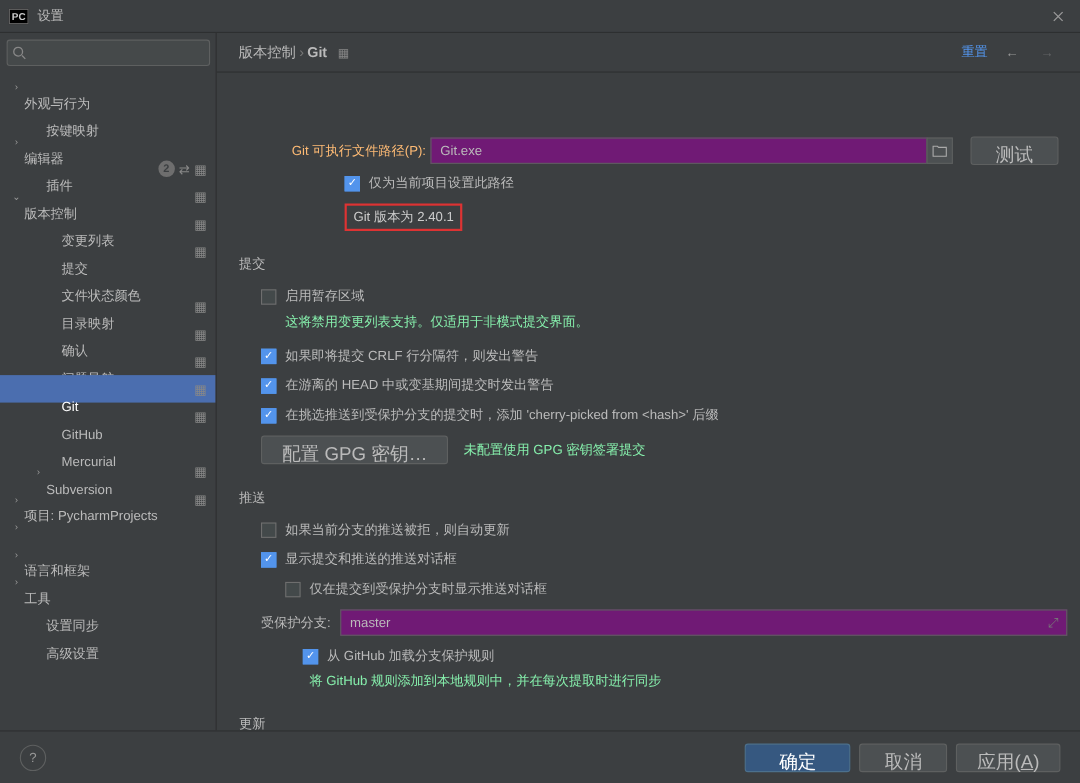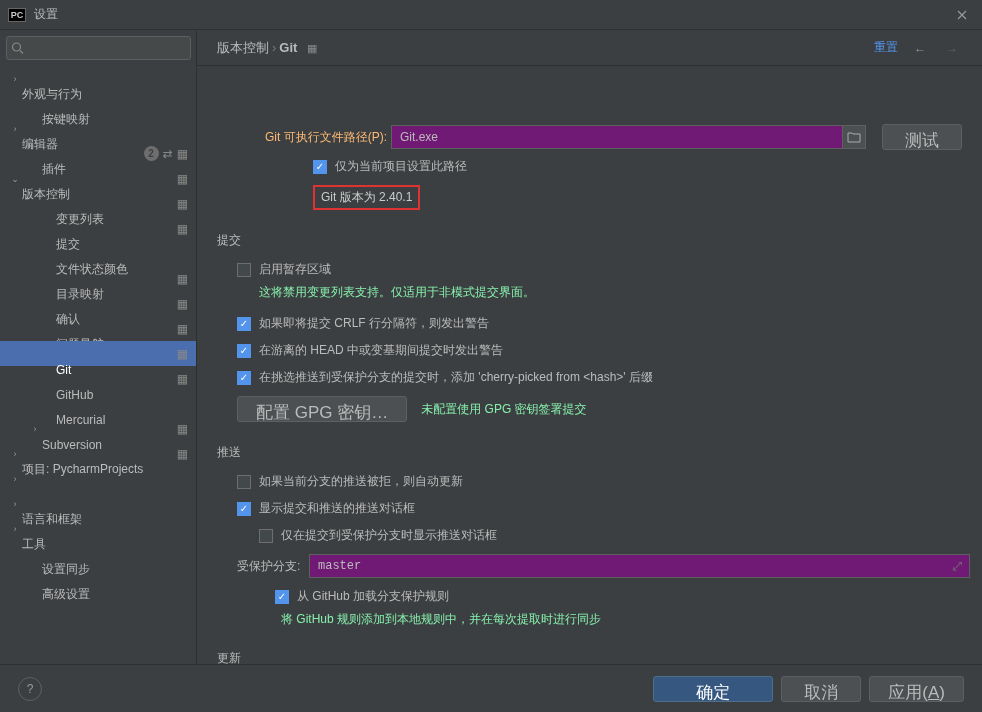--- a/index.html
+++ b/index.html
@@ -282,21 +282,21 @@
         <div class="chk-row">
           <span class="chk checked"></span>
           <span>显示提交和推送的推送对话框</span>
         </div>
         <div class="chk-row" style="margin-left:22px">
           <span class="chk"></span>
           <span>仅在提交到受保护分支时显示推送对话框</span>
         </div>
         <div class="row" style="margin-top:4px">
           <span style="width:72px">受保护分支:</span>
-          <input class="input-text" style="font-family: Liberation Mono, monospace;" value="master">
+          <input class="input-text" style="font-family: Liberation Sans, sans-serif;" value="master">
           <span class="expand-icon" style="margin-left:-18px;z-index:1">⤢</span>
         </div>
         <div class="chk-row" style="margin-left:38px;margin-top:10px">
           <span class="chk checked"></span>
           <span>从 GitHub 加载分支保护规则</span>
         </div>
         <div class="muted" style="margin-left:44px;margin-top:-4px">将 GitHub 规则添加到本地规则中，并在每次提取时进行同步</div>
       </div>
 
       <div class="section-title">更新</div>
@@ -309,17 +309,17 @@
           <span>变基</span>
         </div>
       </div>
     </div>
   </div>
 </div>
 
 <div class="footer">
   <div class="help-btn">?</div>
   <div class="footer-btns">
-    <button class="btn primary" style="padding:4px 42px">确定</button>
+    <button class="btn primary" style="padding:4px 30px">确定</button>
     <button class="btn" style="padding:4px 22px">取消</button>
     <button class="btn" style="padding:4px 18px">应用(<span class="underline">A</span>)</button>
   </div>
 </div>
 
 </body></html>

